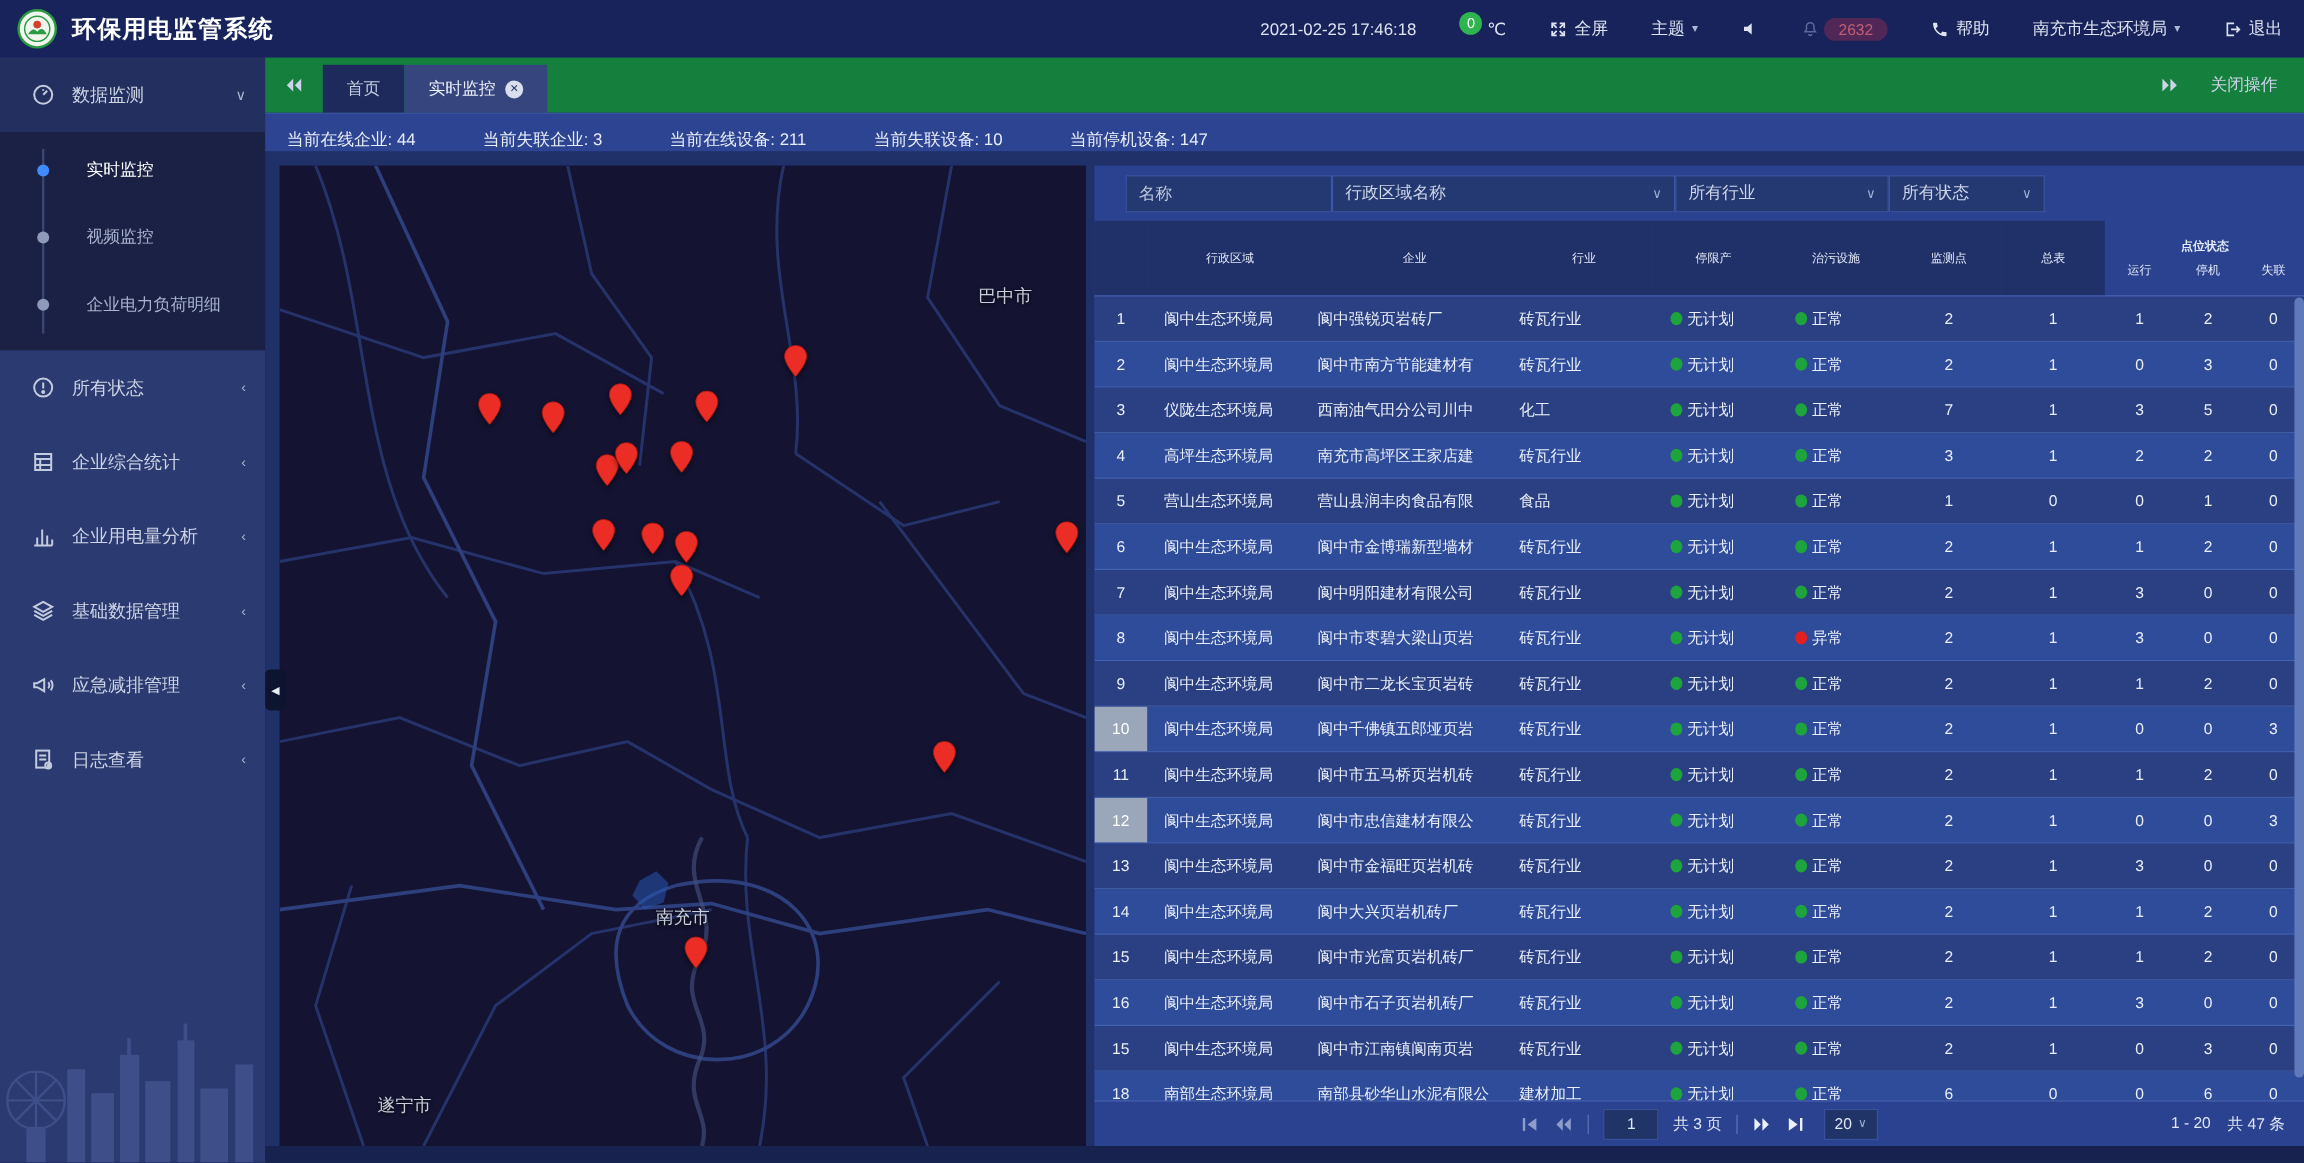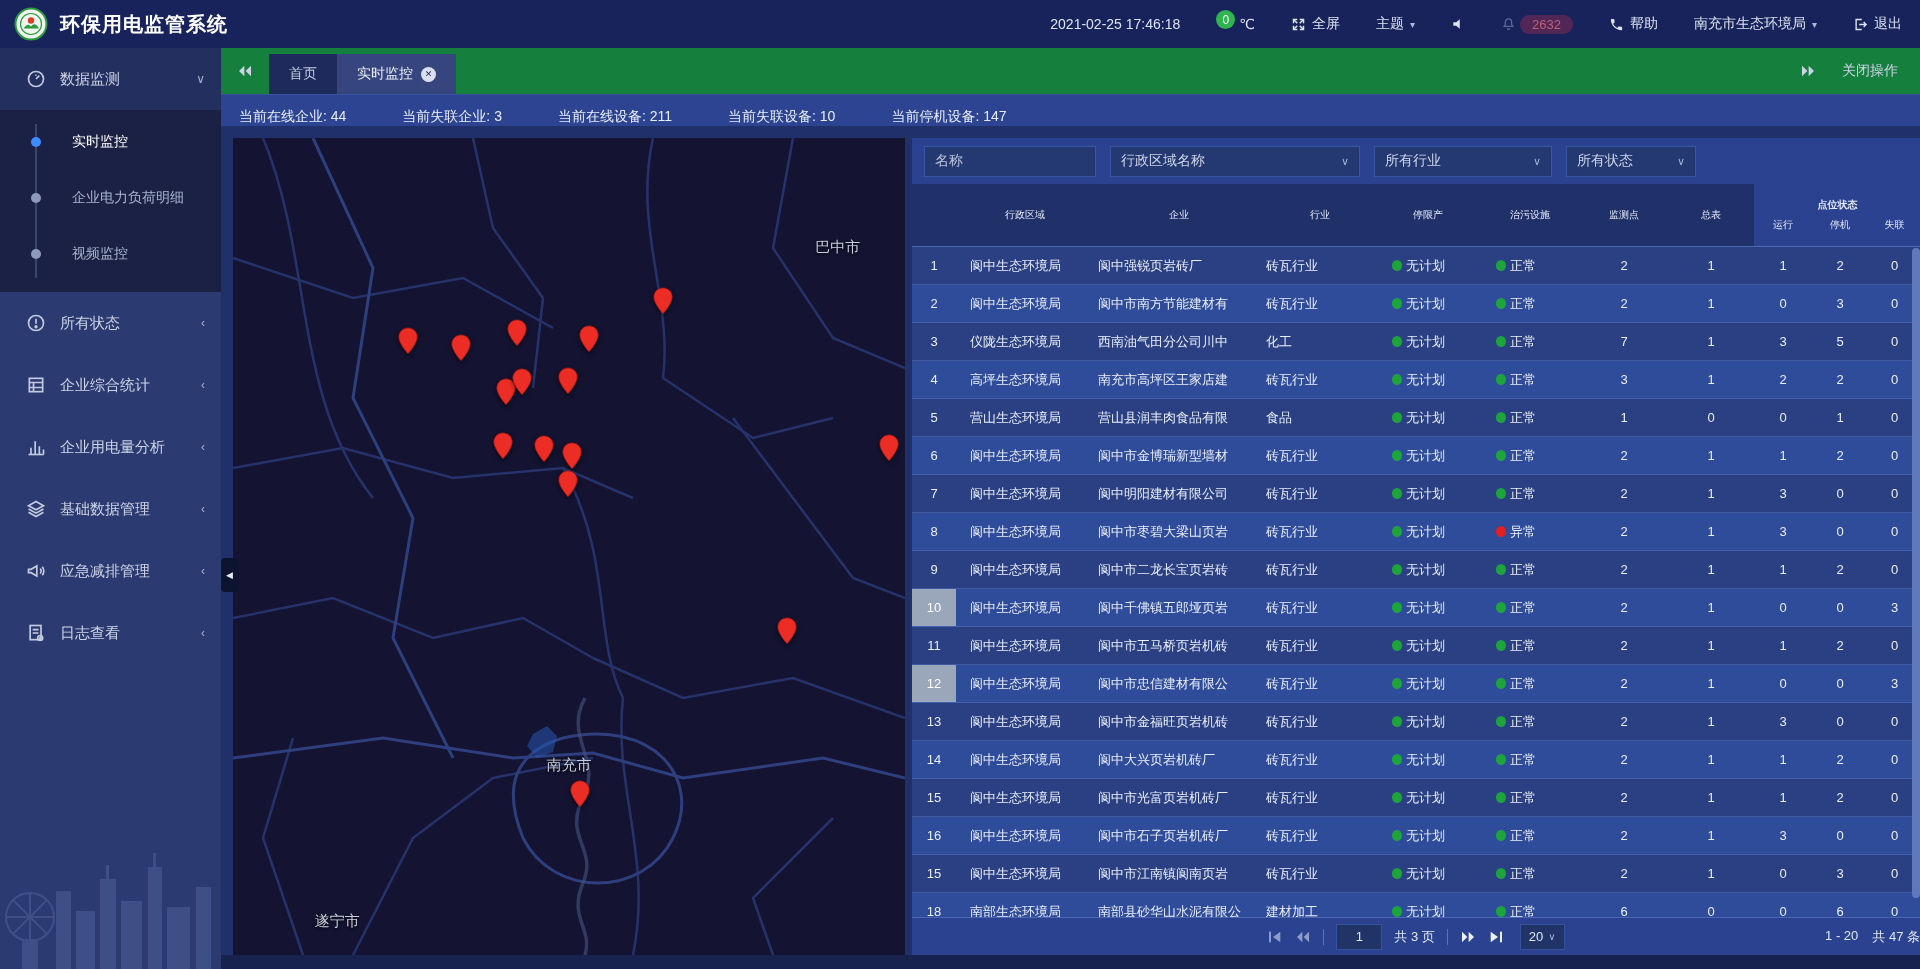--- a/index.html
+++ b/index.html
@@ -62,21 +62,21 @@
   
   .map-panel { width:672px; flex:0 0 672px; background:#141331; position:relative; overflow:hidden; }
   .map-panel svg.roads { position:absolute; inset:0; }
   .city-label { position:absolute; transform:translate(-50%,-50%); color:#c7ceda; font-size:15px; text-shadow:0 1px 3px rgba(0,0,0,.85); white-space:nowrap; }
   .pin { position:absolute; width:21px; height:28px; transform:translate(-50%,-100%); filter:drop-shadow(0 2px 2px rgba(0,0,0,.5)); cursor:pointer; }
   .collapse-btn { position:absolute; left:0; top:432px; width:17px; height:34px; background:#0d1430; border:none; border-radius:4px;
     color:#e8ecf6; font-size:9px; display:flex; align-items:center; justify-content:center; cursor:pointer; z-index:5; }
 
   
   .data-panel { flex:1; margin-left:7px; background:#2b4290; display:flex; flex-direction:column; min-width:0; position:relative; }
-  .filter-row { height:46px; flex:0 0 46px; display:flex; align-items:center; gap:14px; padding:0 12px;font-family:Liberation Serif, serif; }
+  .filter-row { height:46px; flex:0 0 46px; display:flex; align-items:center; gap:0; padding:0 26px; }
   .f-input { width:172px; height:31px; background:#243871; border:1px solid #3a55a3; color:#cdd5e8; font-size:14px; padding:0 10px;
     font-family:inherit; outline:none; }
   .f-input::placeholder { color:#bcc6dc; }
   .f-select { height:31px; background:#243871; border:1px solid #3a55a3; color:#cdd5e8; font-size:14px; display:flex; align-items:center;
     justify-content:space-between; padding:0 10px; cursor:pointer; }
   .f-select .sel-chev { color:#9fb0d6; font-size:11px; margin-left:8px; }
 
   .table-wrap { flex:1; display:flex; flex-direction:column; min-height:0; position:relative; }
   .thead { display:grid; grid-template-columns:var(--tcols); grid-template-rows:30px 32px; color:#e2e9f7; font-size:10px;
     border-bottom:1px solid rgba(110,140,215,.5); }
@@ -106,21 +106,21 @@
   .pager { height:38px; flex:0 0 38px; border-top:1px solid rgba(110,140,215,.5); display:flex; align-items:center; position:relative;
     color:#dfe6f4; font-size:13px; }
   .pager-center { position:absolute; left:0; right:0; display:flex; align-items:center; justify-content:center; gap:12px; }
   .pgbtn { display:inline-flex; cursor:pointer; color:#eaeff9; }
   .pgbtn.disabled { color:#8d9cc8; }
   .pgbtn svg { width:16px; height:14px; display:block; }
   .pgdiv { width:1px; height:16px; background:#5a74b5; }
   .page-box { width:46px; height:26px; background:#203468; border:1px solid #38519c; display:inline-flex; align-items:center; justify-content:center; }
   .size-box { height:26px; background:#203468; border:1px solid #38519c; display:inline-flex; align-items:center; gap:5px; padding:0 8px; cursor:pointer; margin-left:4px; }
   .size-box .sel-chev { font-size:10px; color:#9fb0d6; }
-  .pager-right { margin-left:auto; display:flex; gap:14px; position:relative; z-index:1; }
+  .pager-right { margin-left:auto; padding-right:16px; display:flex; gap:14px; position:relative; z-index:1; }
 </style>
 </head>
 <body>
 
 <div class="page">
 
   <header class="hdr">
     <span class="logo">
       <svg viewBox="0 0 34 34">
           <circle cx="17" cy="17" r="15.5" fill="#f0f5ee" stroke="#2c9a41" stroke-width="2"></circle>
@@ -205,25 +205,25 @@
               <span>数据监测</span>
               <span class="mg-chev">∨</span>
             </div>
             <div class="submenu">
               <div class="sub-item active">
                 <span class="dot"></span>
                 <span>实时监控</span>
               </div>
               <div class="sub-item">
                 <span class="dot"></span>
-                <span>企业电力负荷明细</span>
+                <span>视频监控</span>
               </div>
               <div class="sub-item">
                 <span class="dot"></span>
-                <span>视频监控</span>
+                <span>企业电力负荷明细</span>
               </div>
             </div>
           </div>
           <div class="menu-group">
             <div class="mg-head">
               <span class="icn" style="height: 20px; width: 20px;">
                 <svg viewBox="0 0 24 24" fill="none" stroke="currentColor" stroke-width="2">
                   <circle cx="12" cy="12" r="9"></circle>
                   <path d="M12 7v6"></path>
                   <circle cx="12" cy="16.5" r="1" fill="currentColor"></circle>
@@ -431,21 +431,21 @@
                 </svg></div>
               <div class="pin" style="left: 51.6%; top: 82%;"><svg viewBox="0 0 24 32" width="21" height="28">
                   <path d="M12 1C6 1 1.5 5.6 1.5 11.3c0 7.8 10.5 19.2 10.5 19.2S22.5 19 22.5 11.3C22.5 5.6 18 1 12 1z" fill="#ec2d25" stroke="#a81812" stroke-width="0.8"></path>
                 </svg></div>
             </div>
         </div>
 
         <div class="data-panel" style="--tcols:44px 138px 170px 112px 104px 100px 88px 86px 58px 56px 53px;">
           <div class="filter-row">
             <input class="f-input" placeholder="名称" style="">
-            <div class="f-select" style="width:250px">
+            <div class="f-select" style="width:286px">
               <span>行政区域名称</span>
               <span class="sel-chev">∨</span>
             </div>
             <div class="f-select" style="width:178px">
               <span>所有行业</span>
               <span class="sel-chev">∨</span>
             </div>
             <div class="f-select" style="width:130px">
               <span>所有状态</span>
               <span class="sel-chev">∨</span>

